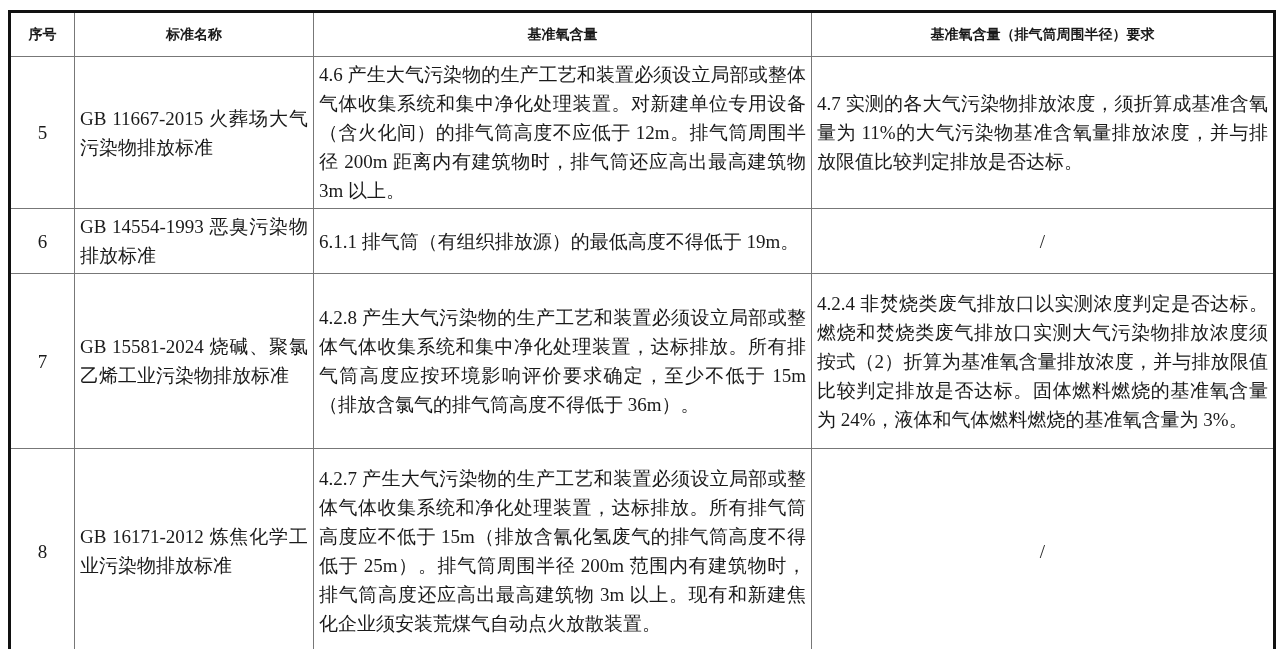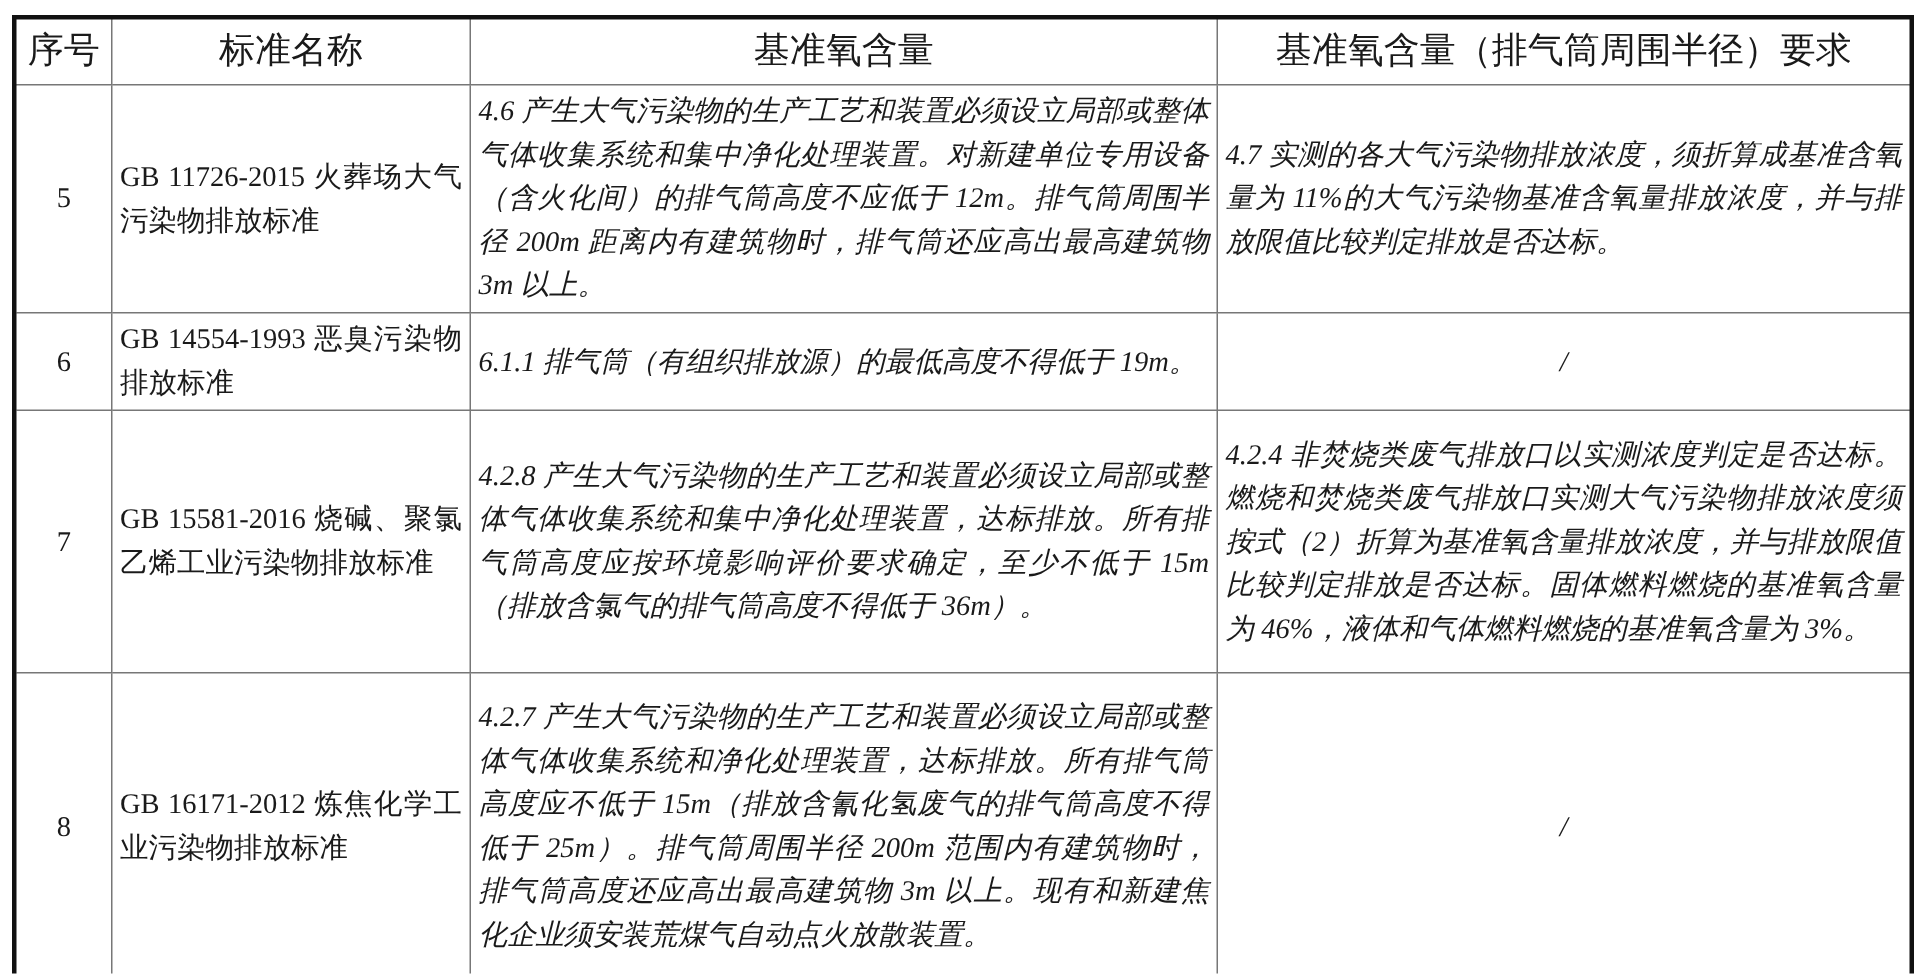--- a/index.html
+++ b/index.html
@@ -34,38 +34,37 @@
     border: 1px solid #777777;
     font-size: 19px;
     line-height: 29px;
     vertical-align: middle;
     padding: 3px 5px;
     overflow: hidden;
     box-sizing: border-box;
     color: #1a1a1a;
   }
   table.std-table th {
-    font-weight: normal;
+    font-weight: bold;
     text-align: center;
-    font-size: 24px;
+    font-size: 14px;
     padding: 2px 4px;
   }
   td.cell-no {
     text-align: center;
   }
   td.cell-name {
     text-align: justify;
     text-justify: inter-character;
     padding: 3px 9px;
   }
   td.cell-req {
     text-align: justify;
     text-justify: inter-character;
     text-align-last: left;
-    font-style: italic;
   }
   td.cell-slash {
     text-align: center;
     text-align-last: center;
   }
   tr.r-header { height: 45px; }
   tr.r5 { height: 148px; }
   tr.r6 { height: 58px; }
   tr.r7 { height: 175px; }
   tr.r8 { height: 206px; }
@@ -85,35 +84,35 @@
       <tr class="r-header">
         <th>序号</th>
         <th>标准名称</th>
         <th>基准氧含量</th>
         <th>基准氧含量（排气筒周围半径）要求</th>
       </tr>
     </thead>
     <tbody>
       <tr class="r5">
         <td class="cell-no">5</td>
-        <td class="cell-name">GB 11726-2015 火葬场大气污染物排放标准</td>
+        <td class="cell-name">GB 11667-2015 火葬场大气污染物排放标准</td>
         <td class="cell-req">4.6 产生大气污染物的生产工艺和装置必须设立局部或整体气体收集系统和集中净化处理装置。对新建单位专用设备（含火化间）的排气筒高度不应低于 12m。排气筒周围半径 200m 距离内有建筑物时，排气筒还应高出最高建筑物 3m 以上。</td>
         <td class="cell-req">4.7 实测的各大气污染物排放浓度，须折算成基准含氧量为 11%的大气污染物基准含氧量排放浓度，并与排放限值比较判定排放是否达标。</td>
       </tr>
       <tr class="r6">
         <td class="cell-no">6</td>
         <td class="cell-name">GB 14554-1993 恶臭污染物排放标准</td>
         <td class="cell-req">6.1.1 排气筒（有组织排放源）的最低高度不得低于 19m。</td>
         <td class="cell-req cell-slash">/</td>
       </tr>
       <tr class="r7">
         <td class="cell-no">7</td>
-        <td class="cell-name">GB 15581-2016 烧碱、聚氯乙烯工业污染物排放标准</td>
+        <td class="cell-name">GB 15581-2024 烧碱、聚氯乙烯工业污染物排放标准</td>
         <td class="cell-req">4.2.8 产生大气污染物的生产工艺和装置必须设立局部或整体气体收集系统和集中净化处理装置，达标排放。所有排气筒高度应按环境影响评价要求确定，至少不低于 15m（排放含氯气的排气筒高度不得低于 36m）。</td>
-        <td class="cell-req">4.2.4 非焚烧类废气排放口以实测浓度判定是否达标。燃烧和焚烧类废气排放口实测大气污染物排放浓度须按式（2）折算为基准氧含量排放浓度，并与排放限值比较判定排放是否达标。固体燃料燃烧的基准氧含量为 46%，液体和气体燃料燃烧的基准氧含量为 3%。</td>
+        <td class="cell-req">4.2.4 非焚烧类废气排放口以实测浓度判定是否达标。燃烧和焚烧类废气排放口实测大气污染物排放浓度须按式（2）折算为基准氧含量排放浓度，并与排放限值比较判定排放是否达标。固体燃料燃烧的基准氧含量为 24%，液体和气体燃料燃烧的基准氧含量为 3%。</td>
       </tr>
       <tr class="r8">
         <td class="cell-no">8</td>
         <td class="cell-name">GB 16171-2012 炼焦化学工业污染物排放标准</td>
         <td class="cell-req">4.2.7 产生大气污染物的生产工艺和装置必须设立局部或整体气体收集系统和净化处理装置，达标排放。所有排气筒高度应不低于 15m（排放含氰化氢废气的排气筒高度不得低于 25m）。排气筒周围半径 200m 范围内有建筑物时，排气筒高度还应高出最高建筑物 3m 以上。现有和新建焦化企业须安装荒煤气自动点火放散装置。</td>
         <td class="cell-req cell-slash">/</td>
       </tr>
     </tbody>
   </table>
 </div>

